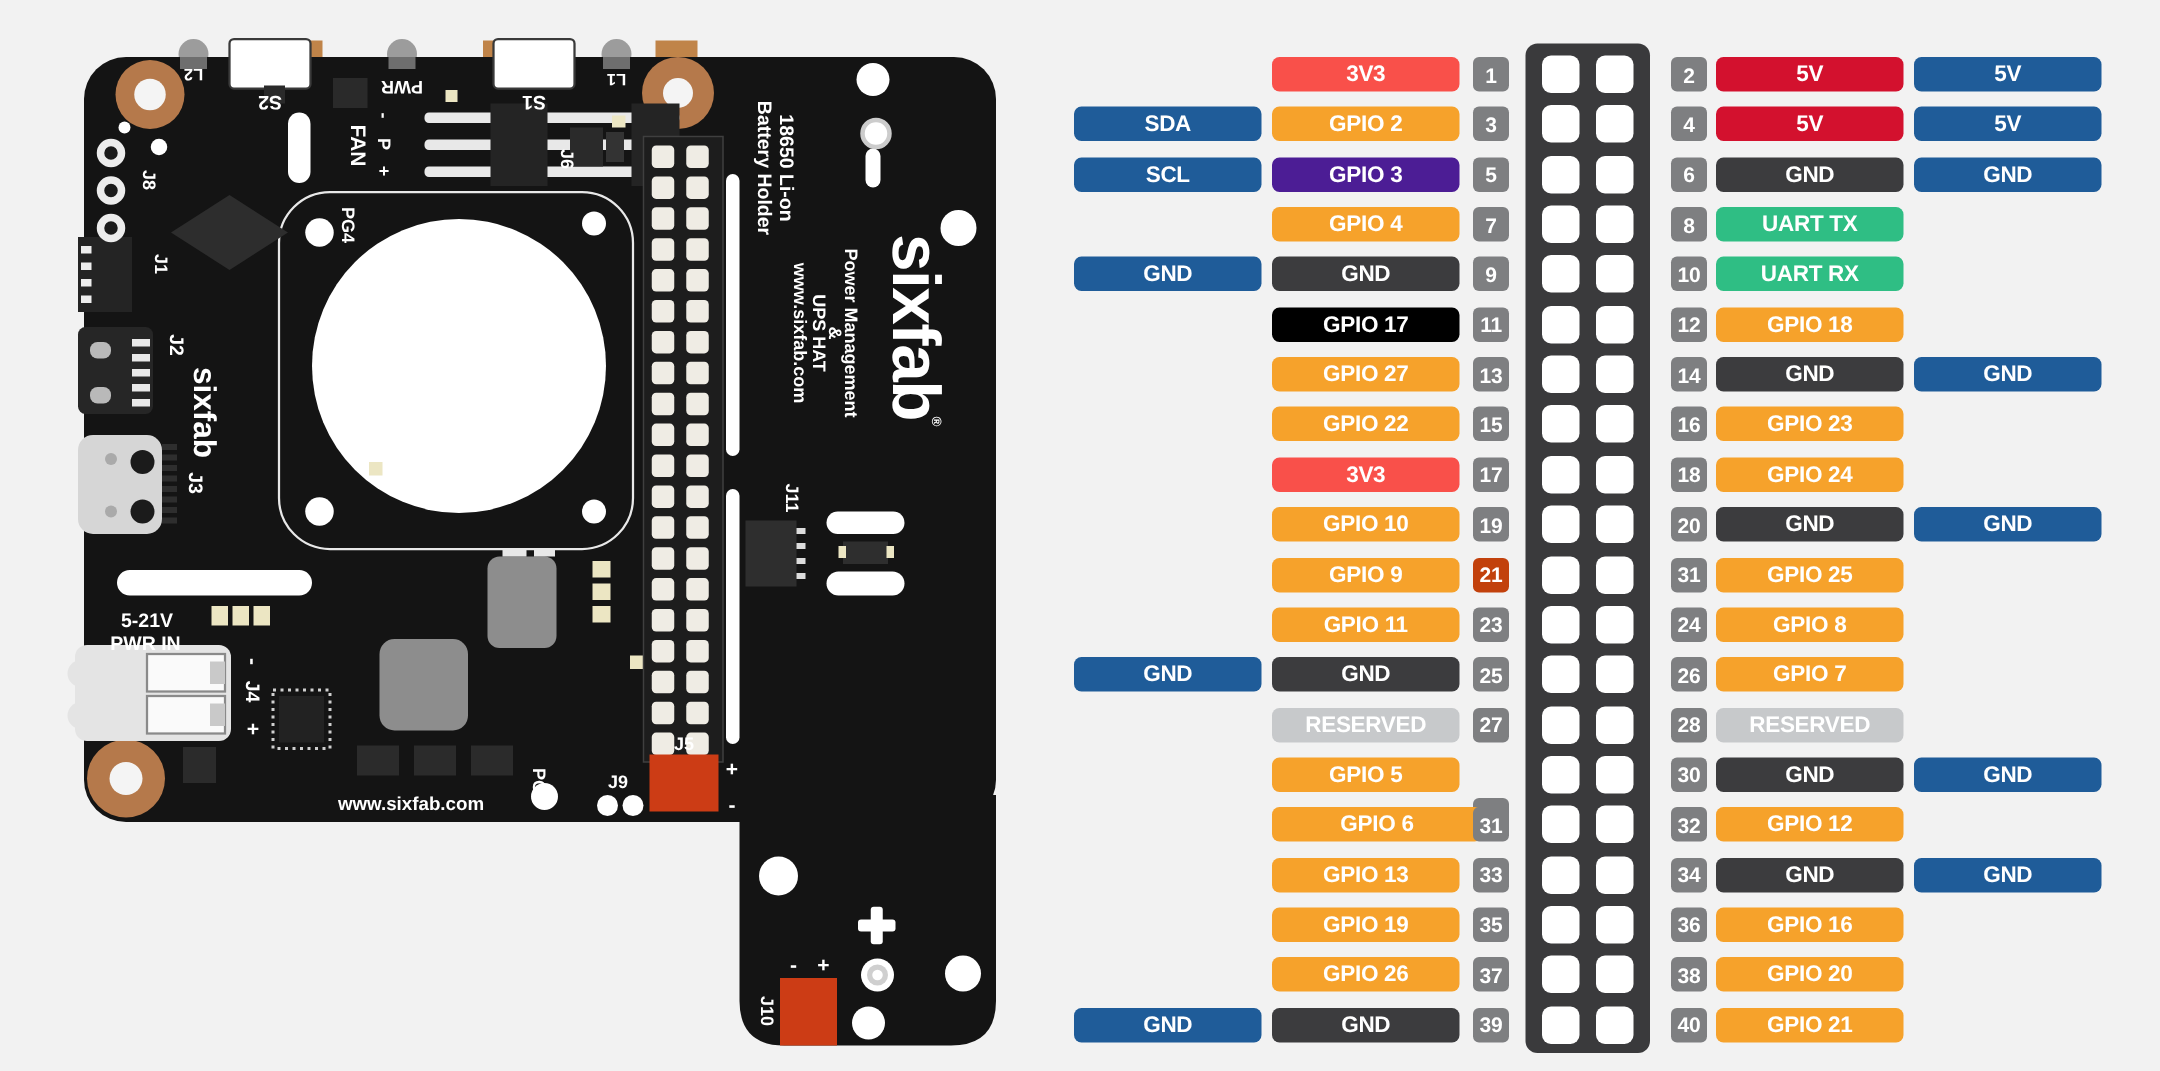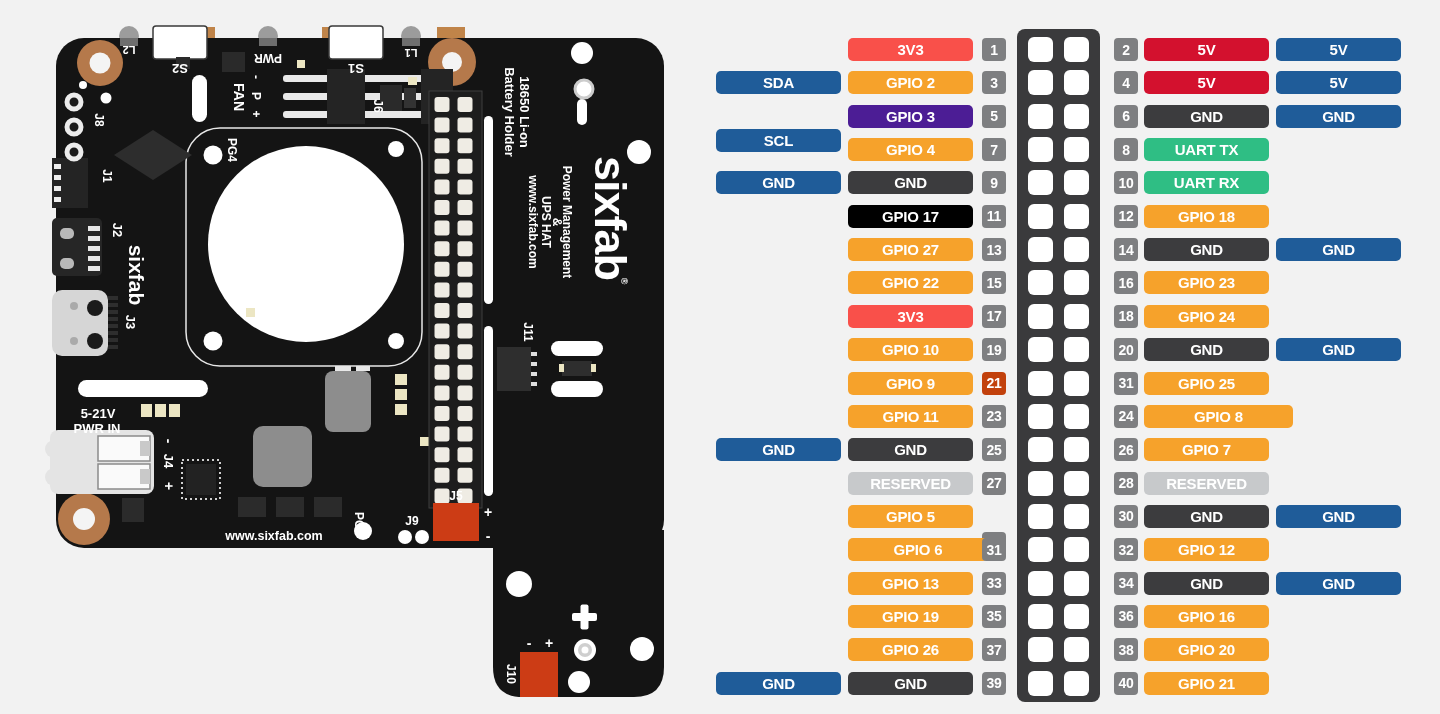--- a/index.html
+++ b/index.html
@@ -335,21 +335,21 @@
         <div class="lab pinnum" style="left: 982px; top: 38px; width: 24px; background: rgb(126, 127, 129);">1</div>
         <div class="lab pinnum" style="left: 1114px; top: 38px; width: 24px; background: rgb(126, 127, 129);">2</div>
         <div class="lab" style="left: 1144px; top: 38px; width: 125px; background: rgb(211, 17, 46);">5V</div>
         <div class="lab" style="left: 1276px; top: 38px; width: 125px; background: rgb(31, 92, 153);">5V</div>
         <div class="lab" style="left: 716px; top: 71.35px; width: 125px; background: rgb(31, 92, 153);">SDA</div>
         <div class="lab" style="left: 848px; top: 71.35px; width: 125px; background: rgb(246, 162, 43);">GPIO 2</div>
         <div class="lab pinnum" style="left: 982px; top: 71.35px; width: 24px; background: rgb(126, 127, 129);">3</div>
         <div class="lab pinnum" style="left: 1114px; top: 71.35px; width: 24px; background: rgb(126, 127, 129);">4</div>
         <div class="lab" style="left: 1144px; top: 71.35px; width: 125px; background: rgb(211, 17, 46);">5V</div>
         <div class="lab" style="left: 1276px; top: 71.35px; width: 125px; background: rgb(31, 92, 153);">5V</div>
-        <div class="lab" style="left: 716px; top: 104.7px; width: 125px; background: rgb(31, 92, 153); margin-top: 24px;">SCL</div>
+        <div class="lab" style="left: 716px; top: 104.7px; width: 125px; background: rgb(31, 92, 153);">SCL</div>
         <div class="lab" style="left: 848px; top: 104.7px; width: 125px; background: #4c1d95;">GPIO 3</div>
         <div class="lab pinnum" style="left: 982px; top: 104.7px; width: 24px; background: rgb(126, 127, 129);">5</div>
         <div class="lab pinnum" style="left: 1114px; top: 104.7px; width: 24px; background: rgb(126, 127, 129);">6</div>
         <div class="lab" style="left: 1144px; top: 104.7px; width: 125px; background: rgb(60, 60, 62);">GND</div>
         <div class="lab" style="left: 1276px; top: 104.7px; width: 125px; background: rgb(31, 92, 153);">GND</div>
         <div class="lab" style="left: 848px; top: 138.05px; width: 125px; background: rgb(246, 162, 43);">GPIO 4</div>
         <div class="lab pinnum" style="left: 982px; top: 138.05px; width: 24px; background: rgb(126, 127, 129);">7</div>
         <div class="lab pinnum" style="left: 1114px; top: 138.05px; width: 24px; background: rgb(126, 127, 129);">8</div>
         <div class="lab" style="left: 1144px; top: 138.05px; width: 125px; background: rgb(47, 190, 132);">UART TX</div>
         <div class="lab" style="left: 716px; top: 171.4px; width: 125px; background: rgb(31, 92, 153);">GND</div>
@@ -379,21 +379,21 @@
         <div class="lab pinnum" style="left: 1114px; top: 338.15px; width: 24px; background: rgb(126, 127, 129);">20</div>
         <div class="lab" style="left: 1144px; top: 338.15px; width: 125px; background: rgb(60, 60, 62);">GND</div>
         <div class="lab" style="left: 1276px; top: 338.15px; width: 125px; background: rgb(31, 92, 153);">GND</div>
         <div class="lab" style="left: 848px; top: 371.5px; width: 125px; background: rgb(246, 162, 43);">GPIO 9</div>
         <div class="lab pinnum" style="left: 982px; top: 371.5px; width: 24px; background: #c2410c;">21</div>
         <div class="lab pinnum" style="left: 1114px; top: 371.5px; width: 24px; background: rgb(126, 127, 129);">31</div>
         <div class="lab" style="left: 1144px; top: 371.5px; width: 125px; background: rgb(246, 162, 43);">GPIO 25</div>
         <div class="lab" style="left: 848px; top: 404.85px; width: 125px; background: rgb(246, 162, 43);">GPIO 11</div>
         <div class="lab pinnum" style="left: 982px; top: 404.85px; width: 24px; background: rgb(126, 127, 129);">23</div>
         <div class="lab pinnum" style="left: 1114px; top: 404.85px; width: 24px; background: rgb(126, 127, 129);">24</div>
-        <div class="lab" style="left: 1144px; top: 404.85px; width: 149px; background: rgb(246, 162, 43);">GPIO 8</div>
+        <div class="lab" style="left: 1144px; top: 404.85px; width: 125px; background: rgb(246, 162, 43);">GPIO 8</div>
         <div class="lab" style="left: 716px; top: 438.2px; width: 125px; background: rgb(31, 92, 153);">GND</div>
         <div class="lab" style="left: 848px; top: 438.2px; width: 125px; background: rgb(60, 60, 62);">GND</div>
         <div class="lab pinnum" style="left: 982px; top: 438.2px; width: 24px; background: rgb(126, 127, 129);">25</div>
         <div class="lab pinnum" style="left: 1114px; top: 438.2px; width: 24px; background: rgb(126, 127, 129);">26</div>
         <div class="lab" style="left: 1144px; top: 438.2px; width: 125px; background: rgb(246, 162, 43);">GPIO 7</div>
         <div class="lab" style="left: 848px; top: 471.55px; width: 125px; background: rgb(199, 201, 203);">RESERVED</div>
         <div class="lab pinnum" style="left: 982px; top: 471.55px; width: 24px; background: rgb(126, 127, 129);">27</div>
         <div class="lab pinnum" style="left: 1114px; top: 471.55px; width: 24px; background: rgb(126, 127, 129);">28</div>
         <div class="lab" style="left: 1144px; top: 471.55px; width: 125px; background: rgb(199, 201, 203);">RESERVED</div>
         <div class="lab" style="left: 848px; top: 504.9px; width: 125px; background: rgb(246, 162, 43);">GPIO 5</div>

